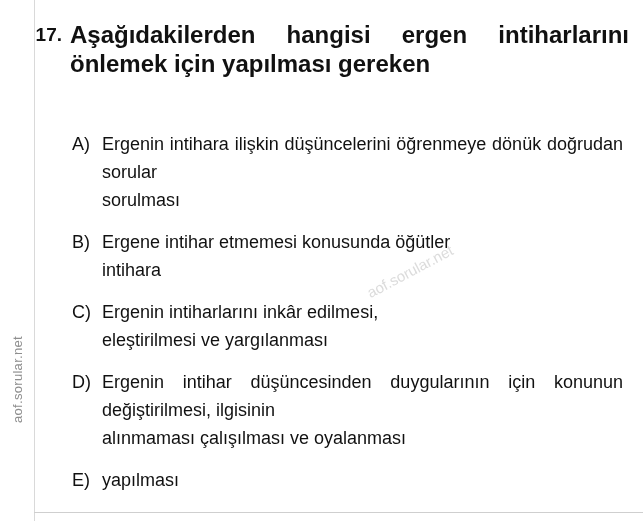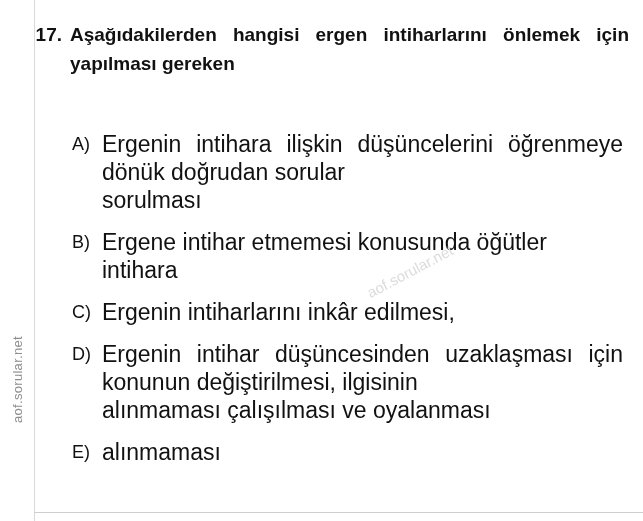--- a/index.html
+++ b/index.html
@@ -75,21 +75,21 @@
     width: 46px;
     text-align: right;
     font-size: 19px;
     font-weight: bold;
     line-height: 29px;
     padding-right: 8px;
     box-sizing: border-box;
   }
   .q-text {
     flex: 1 1 auto;
-    font-size: 19px;
+    font-size: 24px;
     font-weight: bold;
     line-height: 29px;
     text-align: justify;
     text-justify: inter-word;
     hyphens: none;
   }
   .q-text .lastline {
     display: block;
     text-align: left;
   }
@@ -110,21 +110,21 @@
     flex: 0 0 auto;
     width: 46px;
     font-size: 18px;
     line-height: 28px;
     text-align: left;
     padding-left: 16px;
     box-sizing: border-box;
   }
   .opt-body {
     flex: 1 1 auto;
-    font-size: 23px;
+    font-size: 18px;
     line-height: 28px;
     text-align: justify;
     text-justify: inter-word;
   }
   .opt-body .lastline {
     display: block;
     text-align: left;
   }
 
   
@@ -173,36 +173,37 @@
       <div class="opt-body">
         <span>Ergene intihar etmemesi konusunda öğütler</span>
         <span class="lastline">intihara</span>
       </div>
     </div>
 
     <div class="option">
       <div class="opt-letter">C)</div>
       <div class="opt-body">
         <span>Ergenin intiharlarını inkâr edilmesi,</span>
+        <span class="lastline">eleştirilmesi ve yargılanması</span>
       </div>
     </div>
 
     <div class="option">
       <div class="opt-letter">D)</div>
       <div class="opt-body">
-        <span>Ergenin intihar düşüncesinden uzaklaşması</span>
+        <span>Ergenin intihar düşüncesinden duygularının</span>
         <span>için konunun değiştirilmesi, ilgisinin</span>
         <span class="lastline">alınmaması çalışılması ve oyalanması</span>
       </div>
     </div>
 
     <div class="option">
       <div class="opt-letter">E)</div>
       <div class="opt-body">
-        <span class="lastline">alınmaması</span>
+        <span class="lastline">yapılması</span>
       </div>
     </div>
 
   </div>
 
   <div class="mid-watermark">aof.sorular.net</div>
 
   <div class="bottom-rule"></div>
 </div>
 

